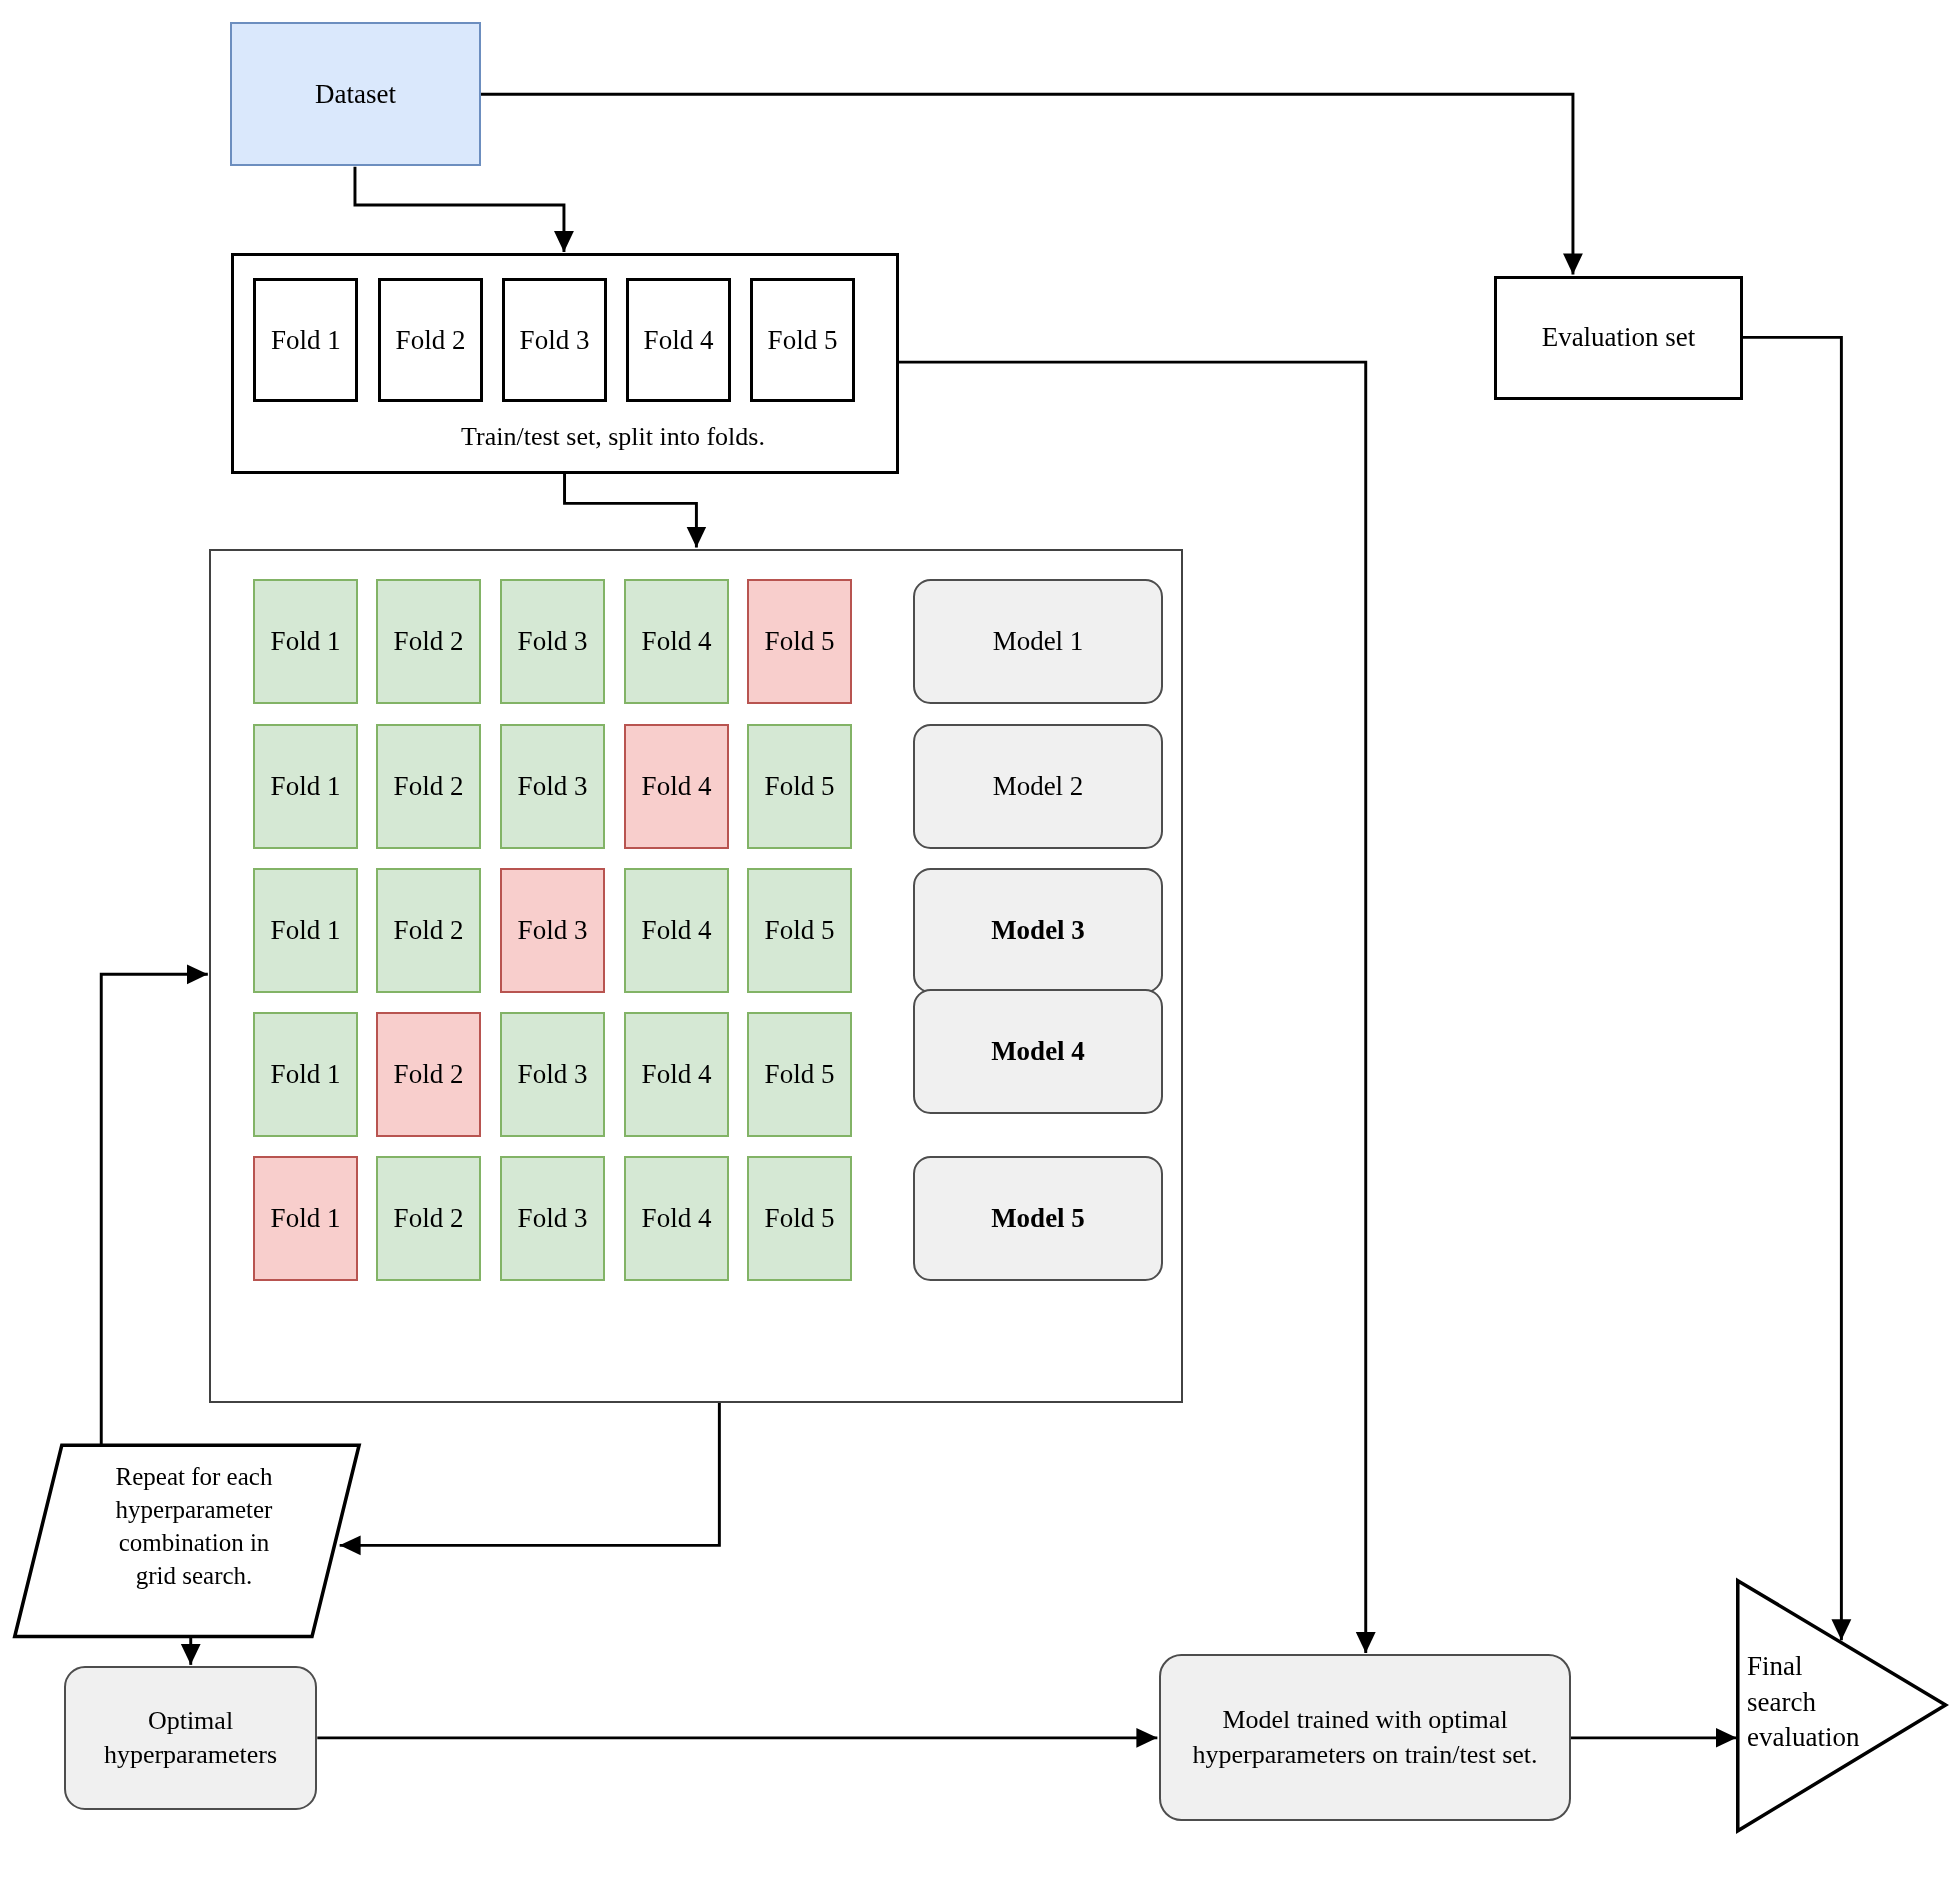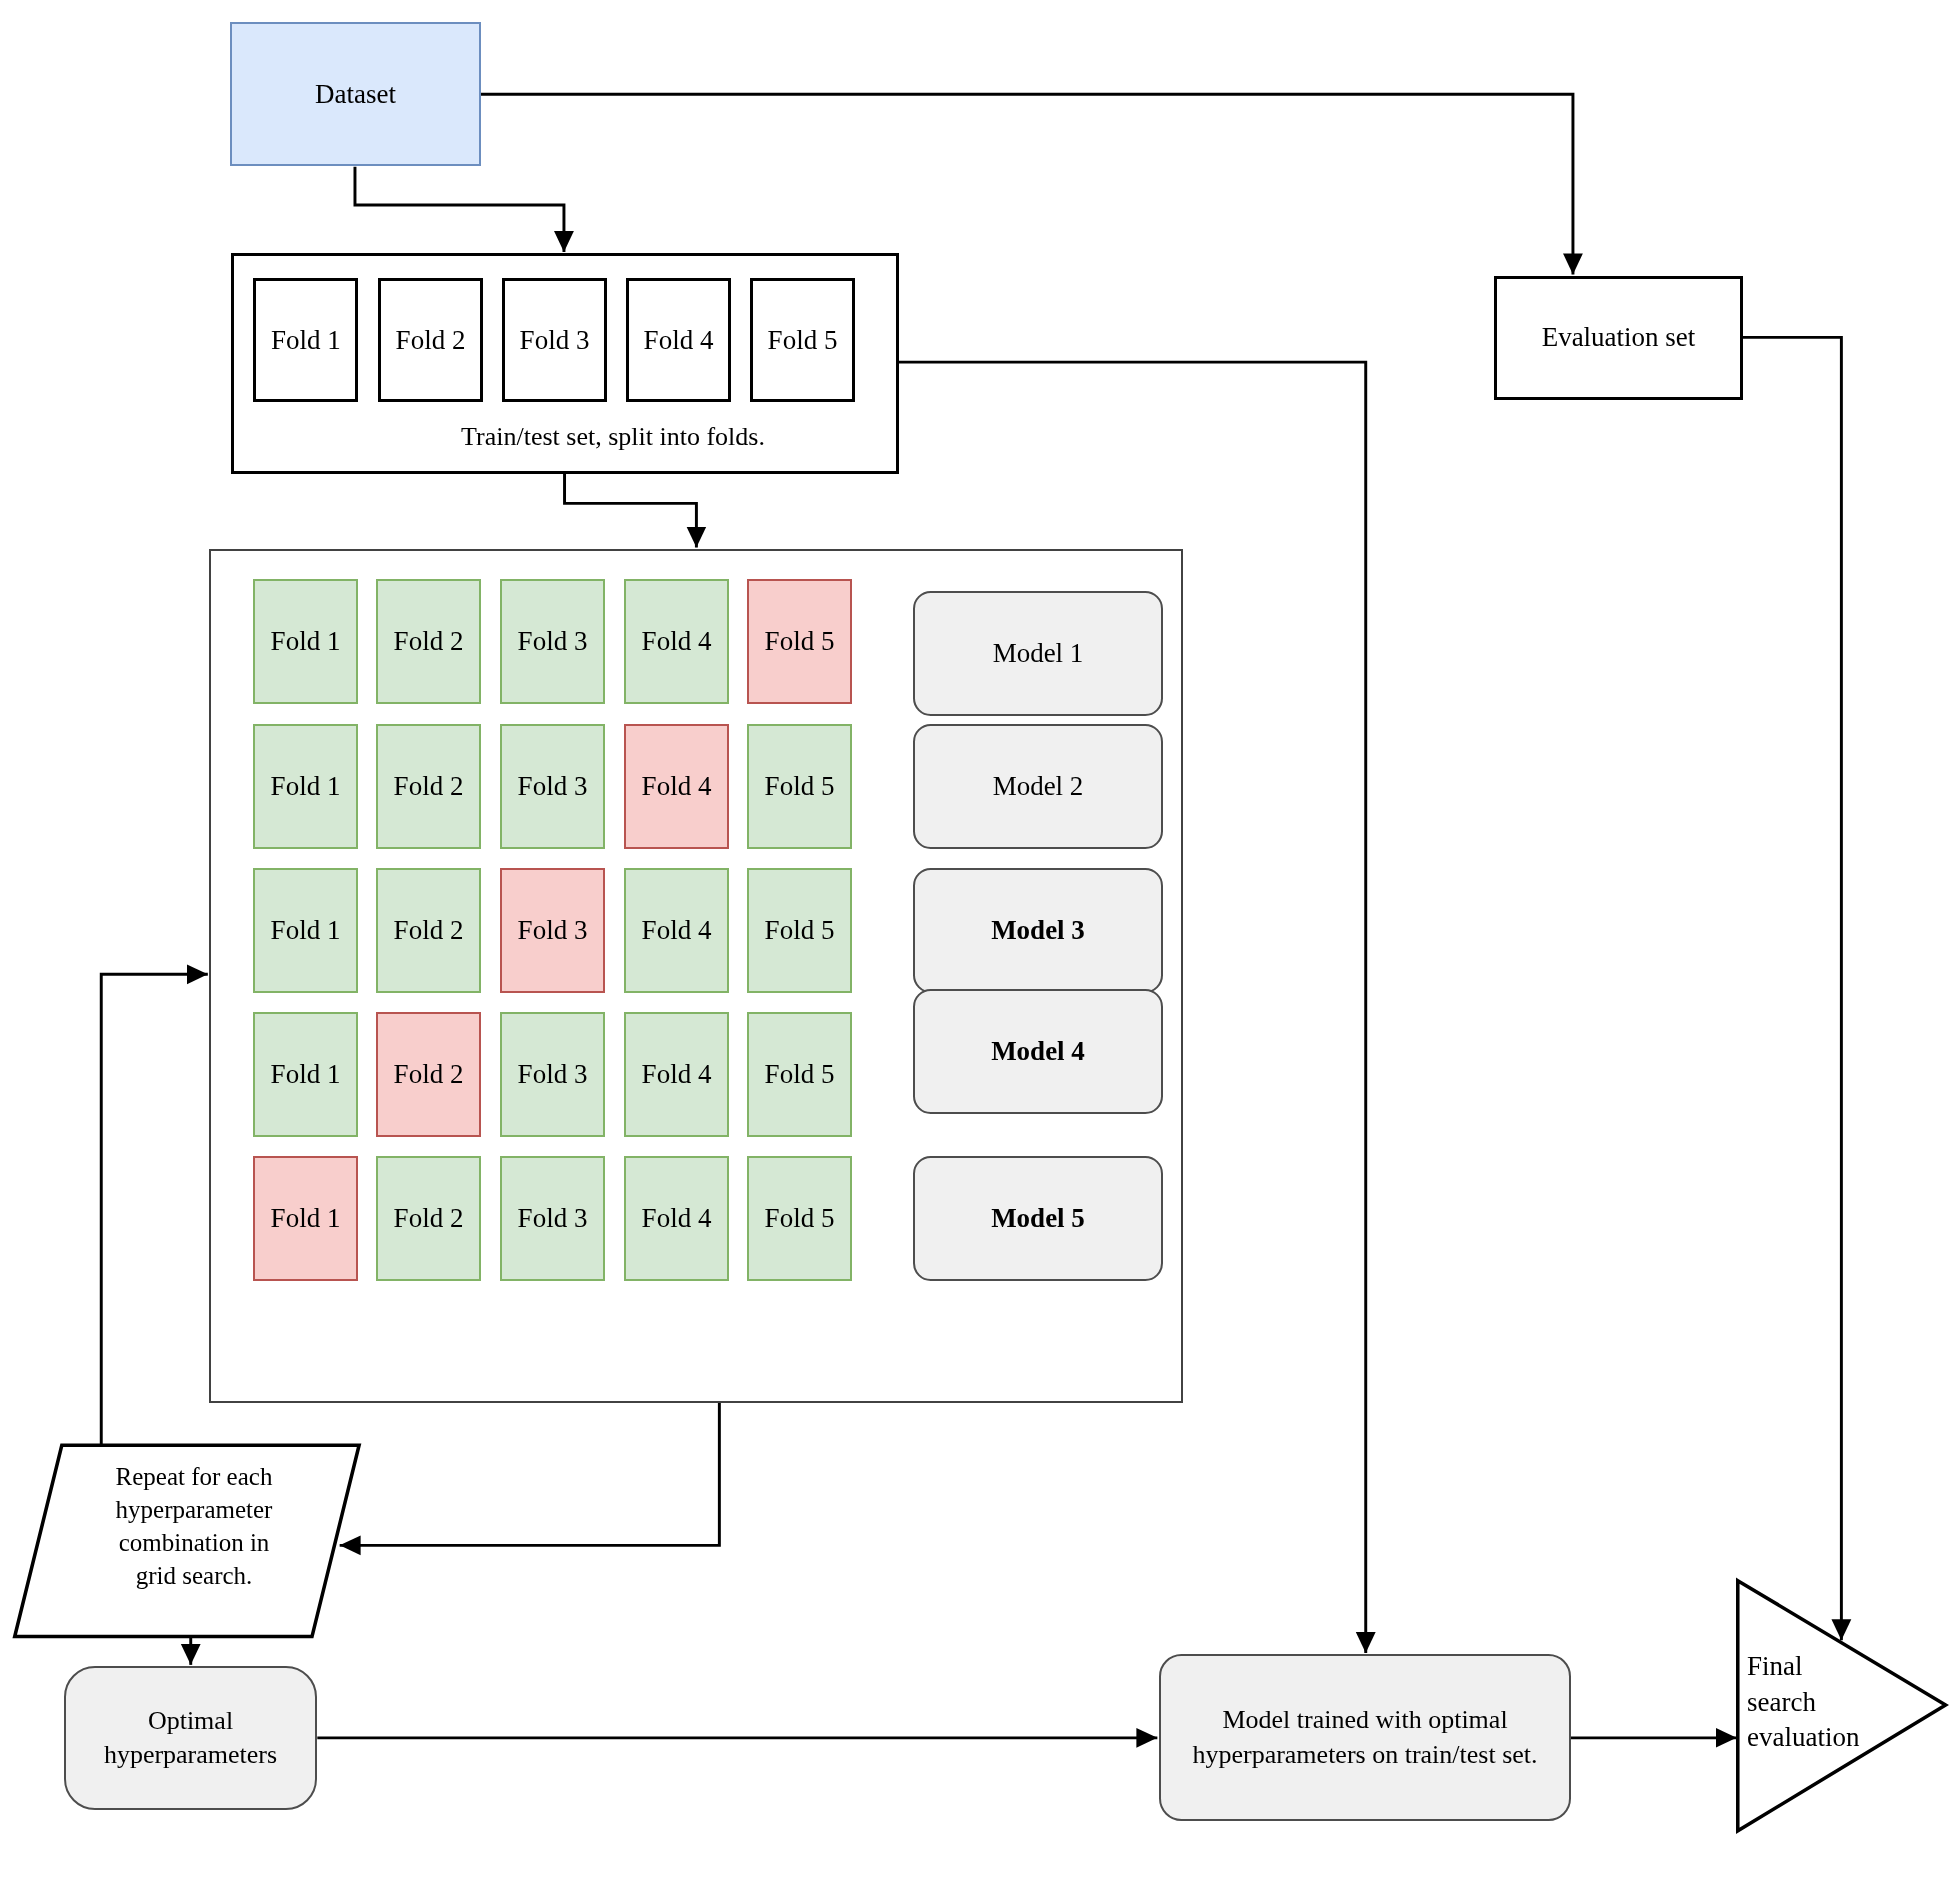--- a/index.html
+++ b/index.html
@@ -106,21 +106,21 @@
       </div>
     <div class="cvcell" style="left:289px;top:28px;" data-state="train">
         <span>Fold 3</span>
       </div>
     <div class="cvcell" style="left:413px;top:28px;" data-state="train">
         <span>Fold 4</span>
       </div>
     <div class="cvcell" style="left:536px;top:28px;" data-state="test">
         <span>Fold 5</span>
       </div>
-    <div class="model" style="top:40px;" data-bold="false">
+    <div class="model" style="top:28px;" data-bold="false">
         <span>Model 1</span>
       </div>
 
     <div class="cvcell" style="left:42px;top:173px;" data-state="train">
         <span>Fold 1</span>
       </div>
     <div class="cvcell" style="left:165px;top:173px;" data-state="train">
         <span>Fold 2</span>
       </div>
     <div class="cvcell" style="left:289px;top:173px;" data-state="train">
@@ -195,21 +195,21 @@
 
   </div>
 
   <div class="multiline" style="left:41px;top:1460px;width:306px;font-size:25px;">
     <span>Repeat for each</span>
     <span>hyperparameter</span>
     <span>combination in</span>
     <span>grid search.</span>
   </div>
 
-  <div class="multiline graybox" style="left:64px;top:1666px;width:253px;height:144px;border-radius:31px;">
+  <div class="multiline graybox" style="left:64px;top:1666px;width:253px;height:144px;border-radius:21px;">
     <span>Optimal</span>
     <span>hyperparameters</span>
   </div>
 
   <div class="multiline graybox" style="left:1159px;top:1654px;width:412px;height:167px;border-radius:22.4px;">
     <span>Model trained with optimal</span>
     <span>hyperparameters on train/test set.</span>
   </div>
 
   <div class="tri-label">

